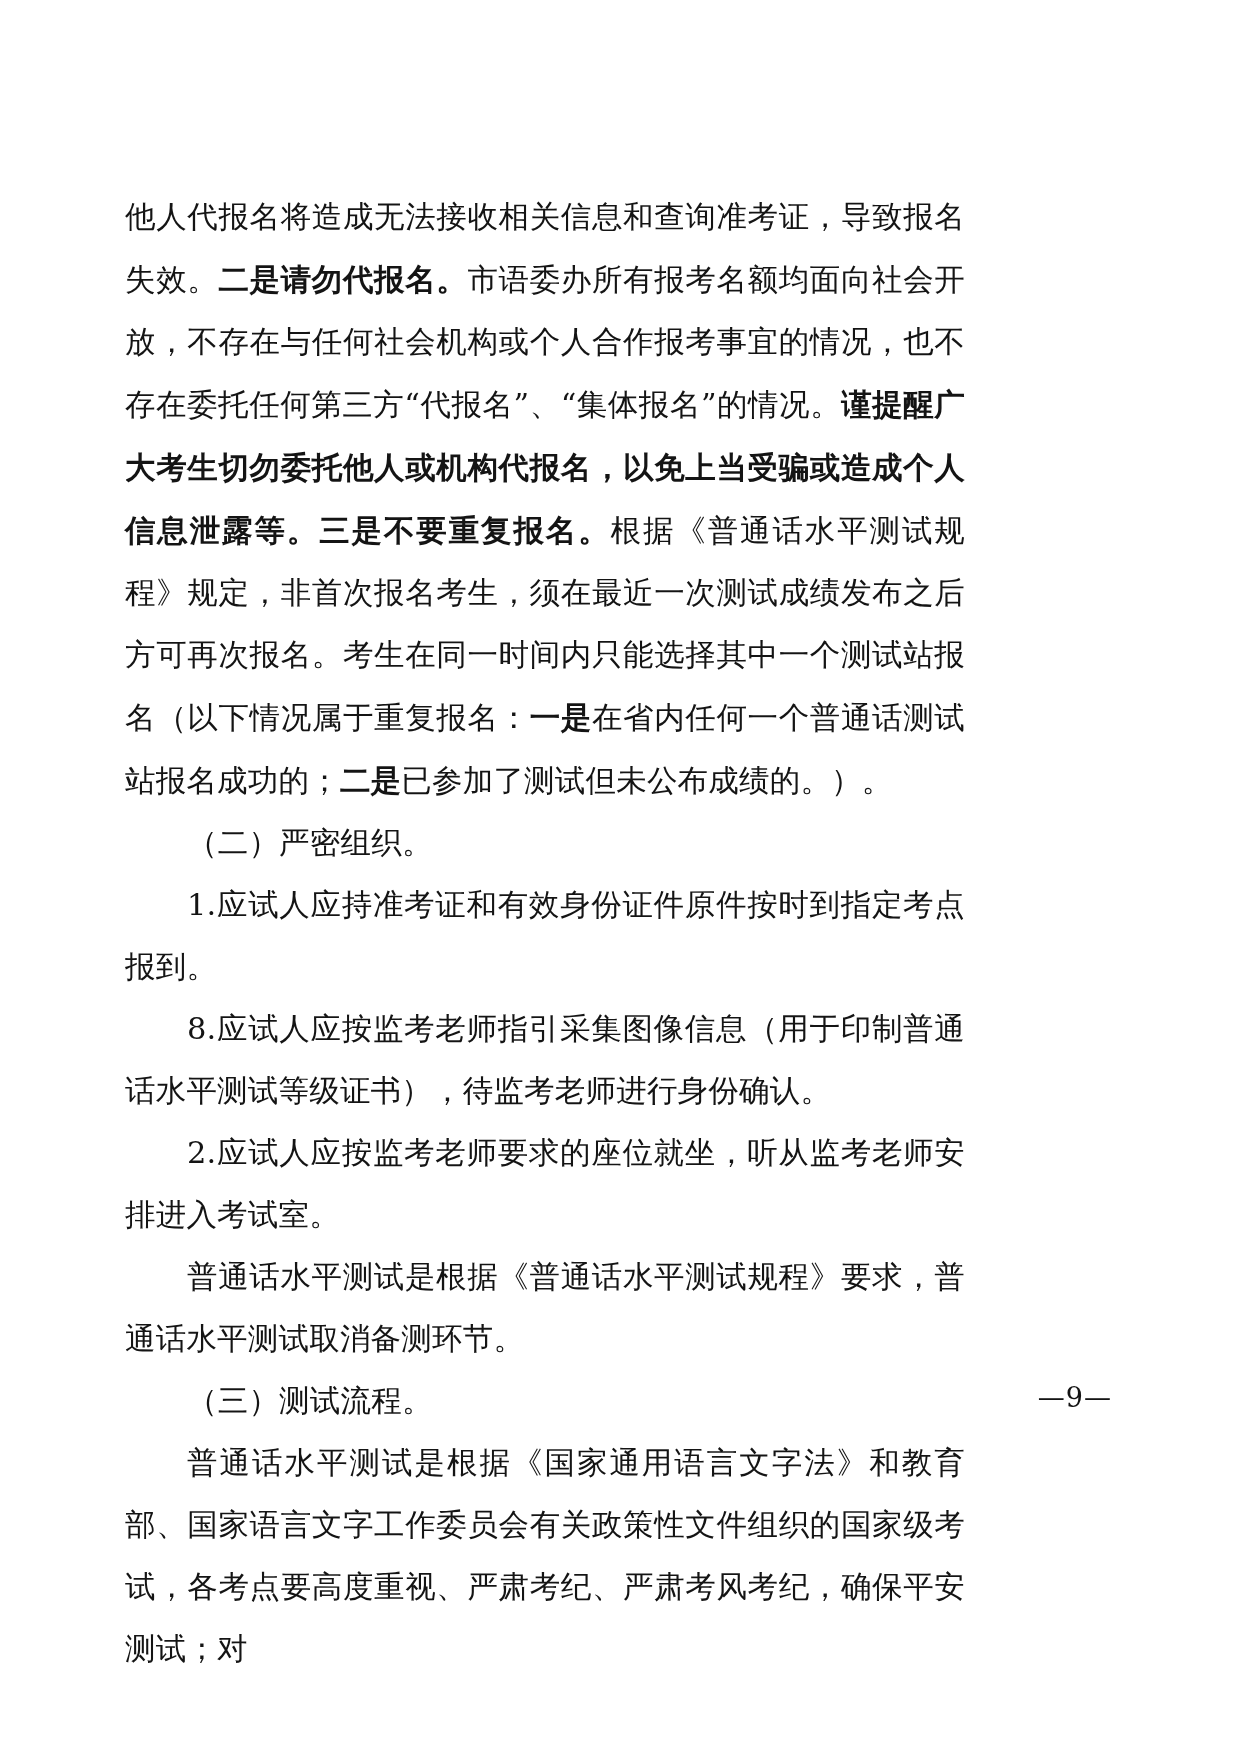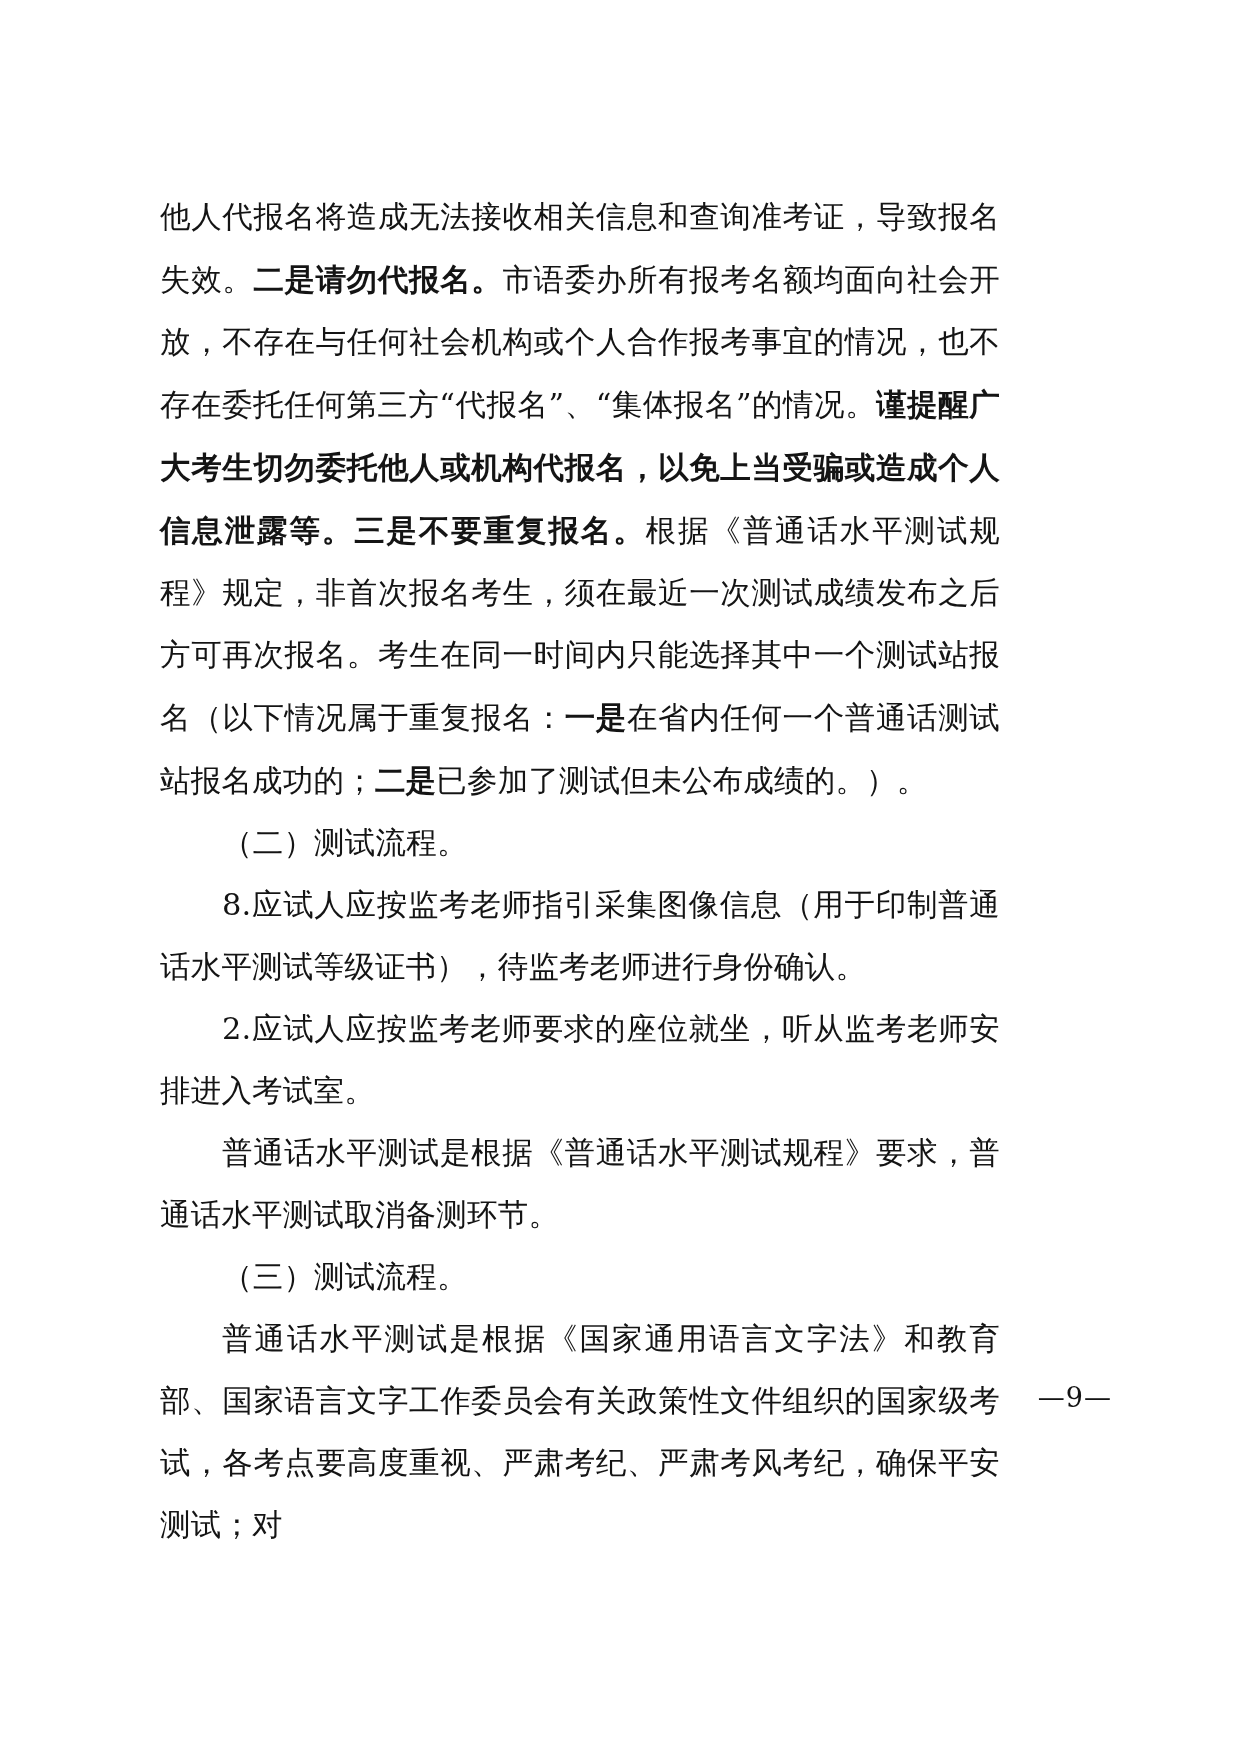--- a/index.html
+++ b/index.html
@@ -18,21 +18,21 @@
   .page {
     position: absolute;
     left: 0;
     top: 0;
     width: 1240px;
     height: 1754px;
     background: #fff;
   }
   .body-text {
     position: absolute;
-    left: 160px;
+    left: 125px;
     top: 186px;
     width: 840px;
   }
   p.para {
     margin: 0;
     font-size: 30.5px;
     line-height: 62px;
     text-align: justify;
     text-justify: inter-ideograph;
     letter-spacing: 0.2px;
@@ -54,21 +54,22 @@
     color: #141414;
     letter-spacing: 1px;
   }
 </style>
 </head>
 <body>
 
 <div class="page">
   <div class="body-text">
       <p class="para"><span>他人代报名将造成无法接收相关信息和查询准考证，导致报名失效。</span><span class="b">二是请勿代报名。</span><span>市语委办所有报考名额均面向社会开放，不存在与任何社会机构或个人合作报考事宜的情况，也不存在委托任何第三方“代报名”、“集体报名”的情况。</span><span class="b">谨提醒广大考生切勿委托他人或机构代报名，以免上当受骗或造成个人信息泄露等。三是不要重复报名。</span><span>根据《普通话水平测试规程》规定，非首次报名考生，须在最近一次测试成绩发布之后方可再次报名。考生在同一时间内只能选择其中一个测试站报名（以下情况属于重复报名：</span><span class="b">一是</span><span>在省内任何一个普通话测试站报名成功的；</span><span class="b">二是</span><span>已参加了测试但未公布成绩的。）。</span></p>
-      <p class="para indent"><span>（二）测试流程。</span></p>
+      <p class="para indent"><span>（二）严密组织。</span></p>
+      <p class="para indent"><span>1.应试人应持准考证和有效身份证件原件按时到指定考点报到。</span></p>
       <p class="para indent"><span>8.应试人应按监考老师指引采集图像信息（用于印制普通话水平测试等级证书），待监考老师进行身份确认。</span></p>
       <p class="para indent"><span>2.应试人应按监考老师要求的座位就坐，听从监考老师安排进入考试室。</span></p>
       <p class="para indent"><span>普通话水平测试是根据《普通话水平测试规程》要求，普通话水平测试取消备测环节。</span></p>
       <p class="para indent"><span>（三）测试流程。</span></p>
       <p class="para indent"><span>普通话水平测试是根据《国家通用语言文字法》和教育部、国家语言文字工作委员会有关政策性文件组织的国家级考试，各考点要高度重视、严肃考纪、严肃考风考纪，确保平安测试；对</span></p>
     </div>
   <div class="page-number">—9—</div>
 </div>
 
 </body></html>

